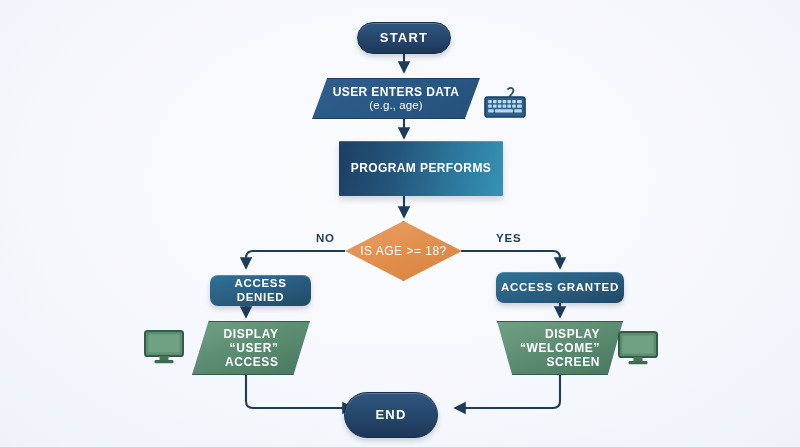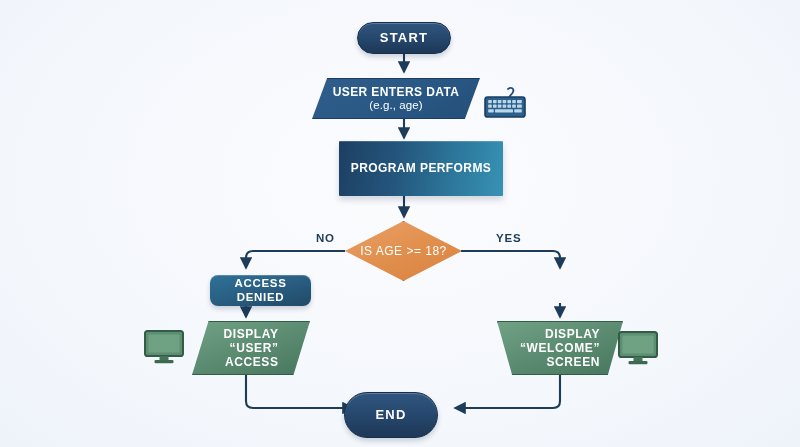--- a/index.html
+++ b/index.html
@@ -164,20 +164,23 @@
     <span class="txt">IS AGE &gt;= 18?</span>
   </div>
 
   <span class="elabel" style="left:316px; top:232px;">NO</span>
   <span class="elabel" style="left:496px; top:232px;">YES</span>
 
   <div class="node bluebox" style="left:186px; top:275px; width:101px; height:31px;margin-left:24px;">
     <span class="txt">ACCESS DENIED</span>
   </div>
 
+  <div class="node bluebox" style="left:496px; top:272px; width:128px; height:31px;">
+    <span class="txt">ACCESS GRANTED</span>
+  </div>
 
   <div class="node green par" style="left:192px; top:321px; width:118px; height:54px;">
     <span class="txt">
       <span class="l1">DISPLAY</span>
       <span class="l1">“USER”</span>
       <span class="l1">ACCESS</span>
     </span>
   </div>
 
   <div class="icon" style="left:143px; top:329px;">

